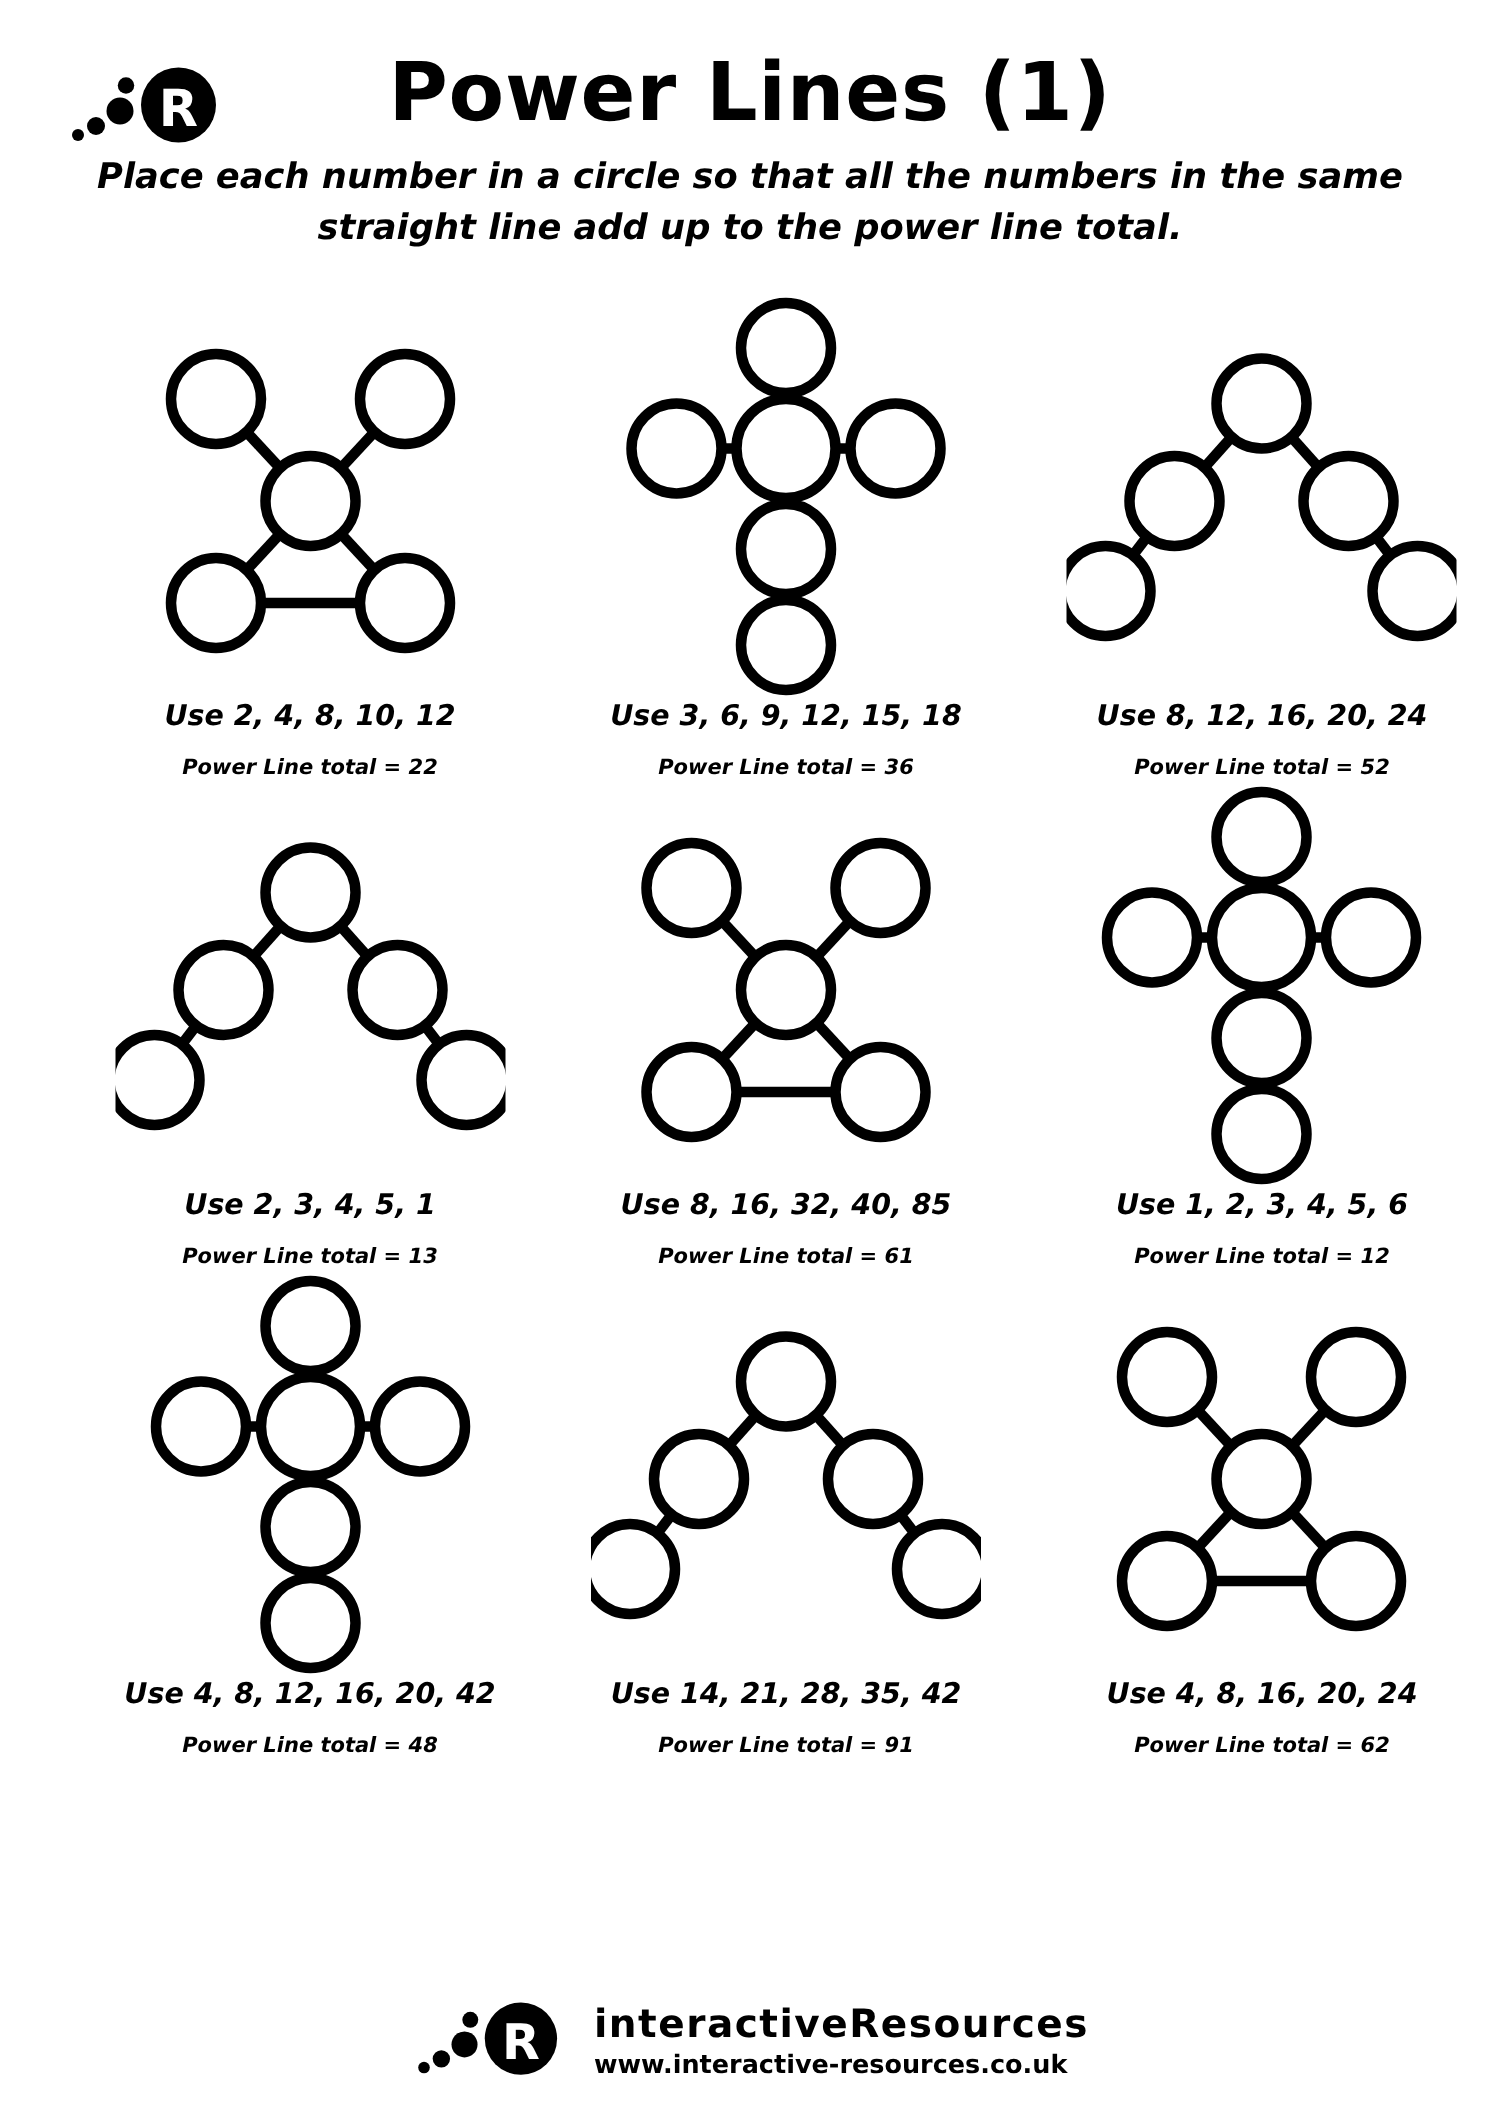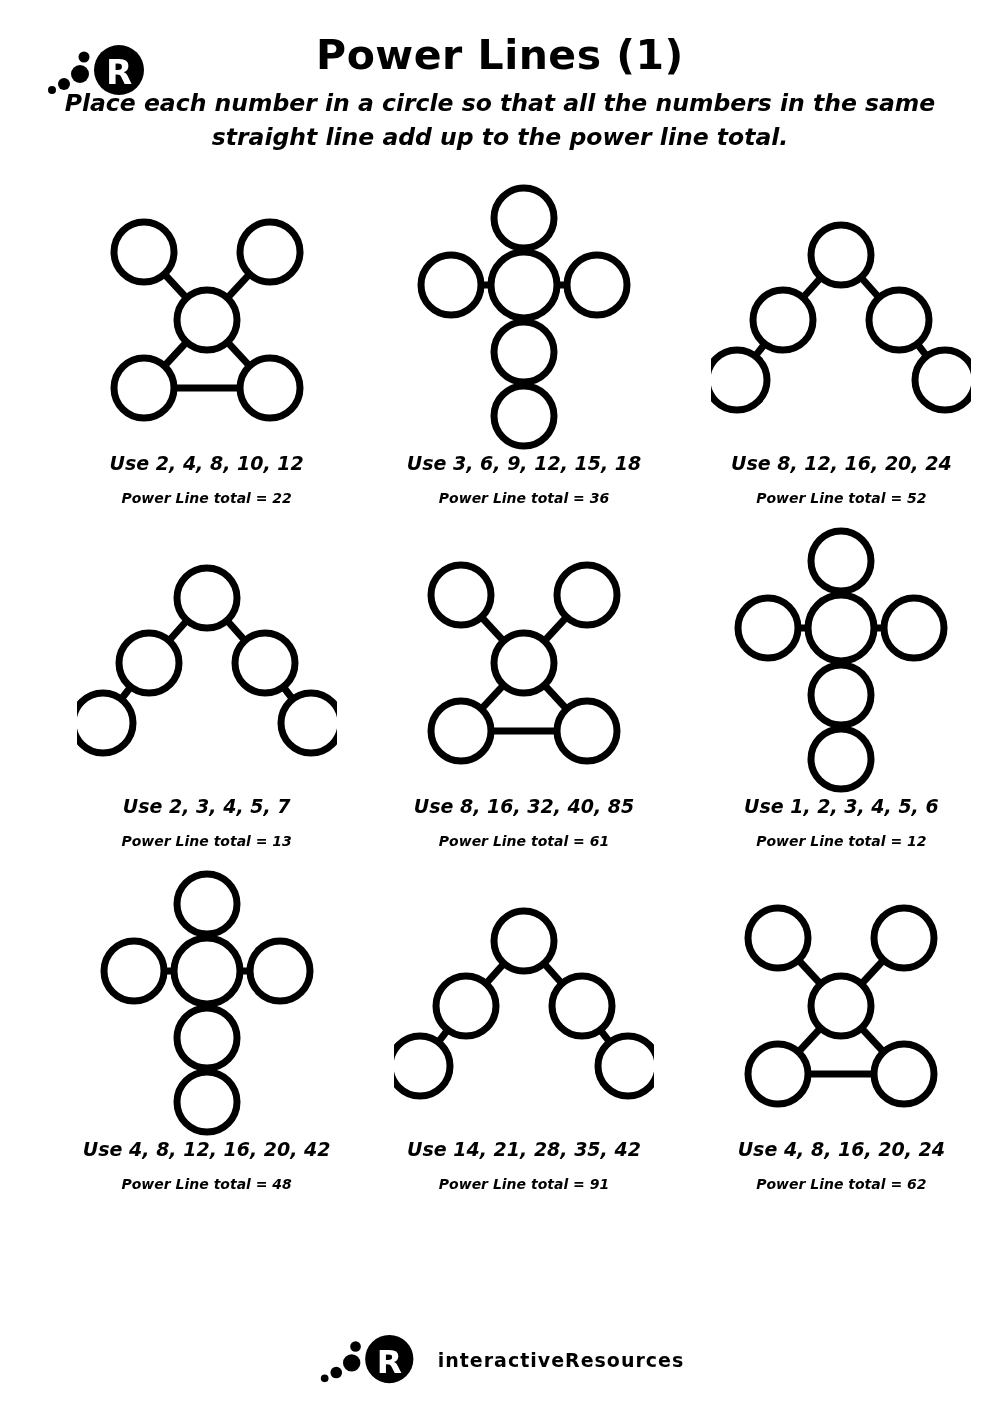--- a/index.html
+++ b/index.html
@@ -23,21 +23,21 @@
     position: relative;
   }
   .brand-logo {
     position: absolute;
     left: 44px;
     top: 44px;
     width: 110px;
     height: 56px;
   }
   .page-title {
-    font-size: 41px;
+    font-size: 54px;
     font-weight: bold;
     letter-spacing: 0.5px;
     line-height: 1.05;
     margin: 0;
     font-family: "DejaVu Sans", sans-serif;
   }
   .instructions {
     margin: 9px auto 0 auto;
     width: 880px;
     font-size: 23.5px;
@@ -46,21 +46,21 @@
     font-style: italic;
     font-family: "DejaVu Sans", sans-serif;
   }
 
   
   .puzzle-grid {
     margin-top: 26px;
     display: grid;
     grid-template-columns: repeat(3, 1fr);
     grid-template-rows: repeat(3, auto);
-    row-gap: 17px;
+    row-gap: 0;
     padding-left: 48px;
   }
   .puzzle {
     display: flex;
     flex-direction: column;
     align-items: center;
   }
   .puzzle-figure {
     height: 270px;
     display: flex;
@@ -100,21 +100,21 @@
   }
   .footer-logo {
     width: 108px;
     height: 54px;
   }
   .footer-text {
     text-align: left;
     line-height: 1.25;
   }
   .footer-name {
-    font-size: 19px;
+    font-size: 26px;
     font-weight: bold;
     letter-spacing: 1px;
     font-family: "DejaVu Sans", sans-serif;
   }
   .footer-url {
     font-size: 17px;
     font-weight: bold;
     font-family: "DejaVu Sans", sans-serif;
   }
 </style>
@@ -215,21 +215,21 @@
         </g>
         <g stroke="#000" stroke-width="7" fill="#fff">
           <circle cx="130" cy="55" r="30"></circle>
           <circle cx="72" cy="120" r="30"></circle>
           <circle cx="188" cy="120" r="30"></circle>
           <circle cx="26" cy="180" r="30"></circle>
           <circle cx="234" cy="180" r="30"></circle>
         </g>
       </svg>
     </div>
-    <div class="puzzle-use">Use 2, 3, 4, 5, 7</div>
+    <div class="puzzle-use">Use 2, 3, 4, 5, 1</div>
     <div class="puzzle-total">Power Line total = 13</div>
   </div>
 
   <div class="puzzle">
     <div class="puzzle-figure">
       <svg width="230" height="230" viewBox="0 0 230 230">
         <g stroke="#000" stroke-width="7" fill="none">
           <line x1="52" y1="52" x2="115" y2="120"></line>
           <line x1="178" y1="52" x2="115" y2="120"></line>
           <line x1="52" y1="188" x2="115" y2="120"></line>
@@ -342,14 +342,15 @@
   <svg class="footer-logo" viewBox="0 0 110 56">
     <circle cx="8" cy="46" r="4" fill="#000"></circle>
     <circle cx="20" cy="40" r="6" fill="#000"></circle>
     <circle cx="36" cy="30" r="9" fill="#000"></circle>
     <circle cx="40" cy="13" r="5.5" fill="#000"></circle>
     <circle cx="75" cy="26" r="25" fill="#000"></circle>
     <text x="75" y="40" font-family="DejaVu Sans, sans-serif" font-size="34" font-weight="bold" fill="#fff" text-anchor="middle">R</text>
   </svg>
   <div class="footer-text">
     <div class="footer-name">interactiveResources</div>
+    <div class="footer-url">www.interactive-resources.co.uk</div>
   </div>
 </div>
 
 </body></html>

